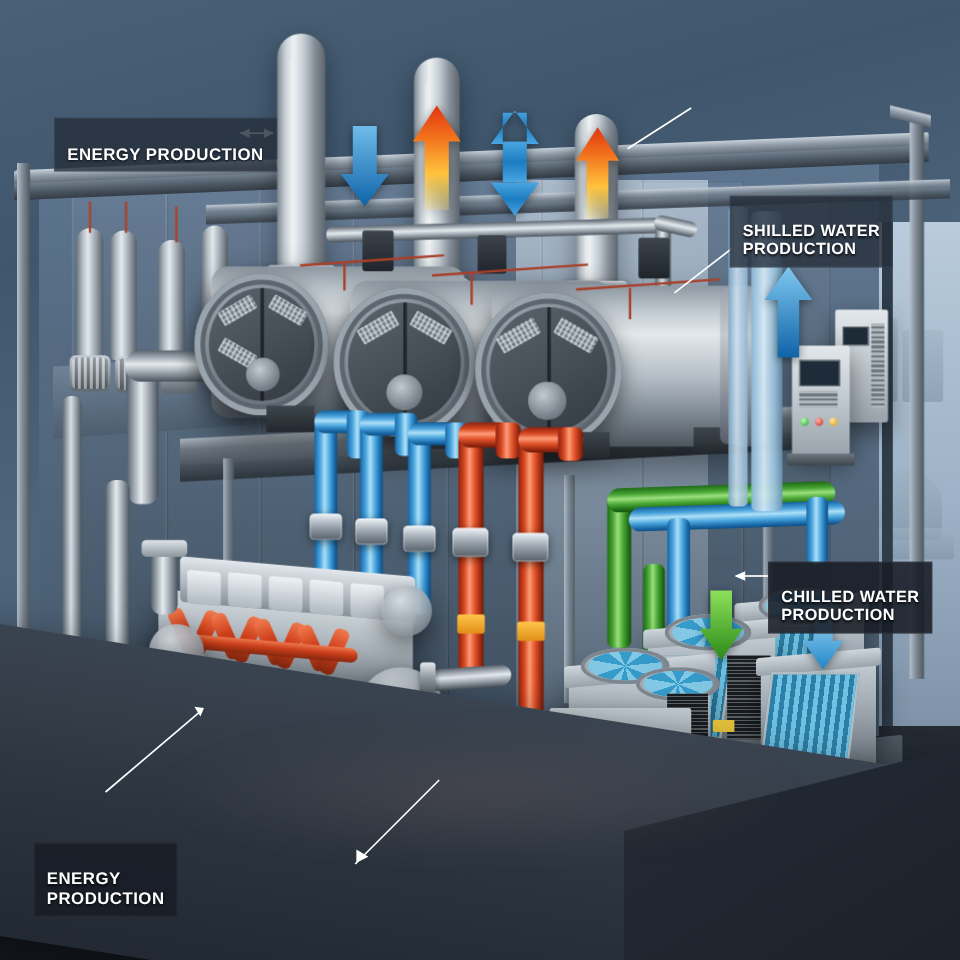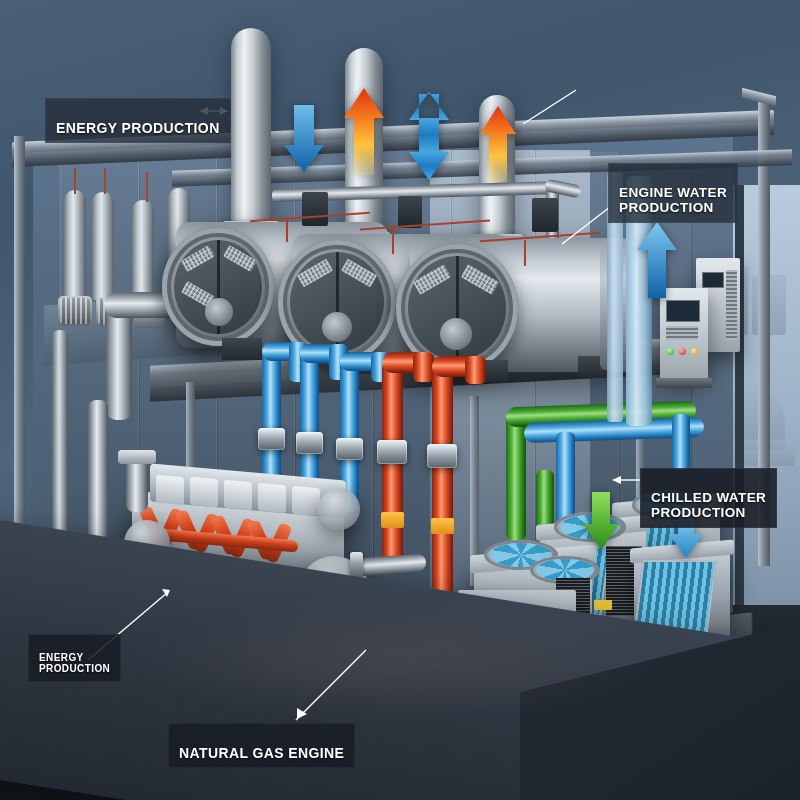--- a/index.html
+++ b/index.html
@@ -582,31 +582,28 @@
       <polygon class="leader-head" points="297,719 297,708 307,714"></polygon>
     </g>
   </svg>
 
   <div class="abs callout" style="left:45px;top:98px;font-size:14px;">
     <span>ENERGY PRODUCTION</span>
   </div>
 
 
   <div class="abs callout" style="left:608px;top:163px;font-size:13.5px;">
-    <span>ENGINE WATER
+    <span>SHILLED WATER
 PRODUCTION</span>
   </div>
 
   <div class="abs callout dark" style="left:640px;top:468px;font-size:13.5px;">
     <span>CHILLED WATER
 PRODUCTION</span>
   </div>
 
-  <div class="abs callout dark" style="left:28px;top:634px;font-size:10px;">
+  <div class="abs callout dark" style="left:28px;top:702px;font-size:14px;">
     <span>ENERGY
 PRODUCTION</span>
   </div>
 
-  <div class="abs callout dark" style="left:168px;top:723px;font-size:14px;">
-    <span>NATURAL GAS ENGINE</span>
-  </div>
 
 </div>
 
 </body></html>

